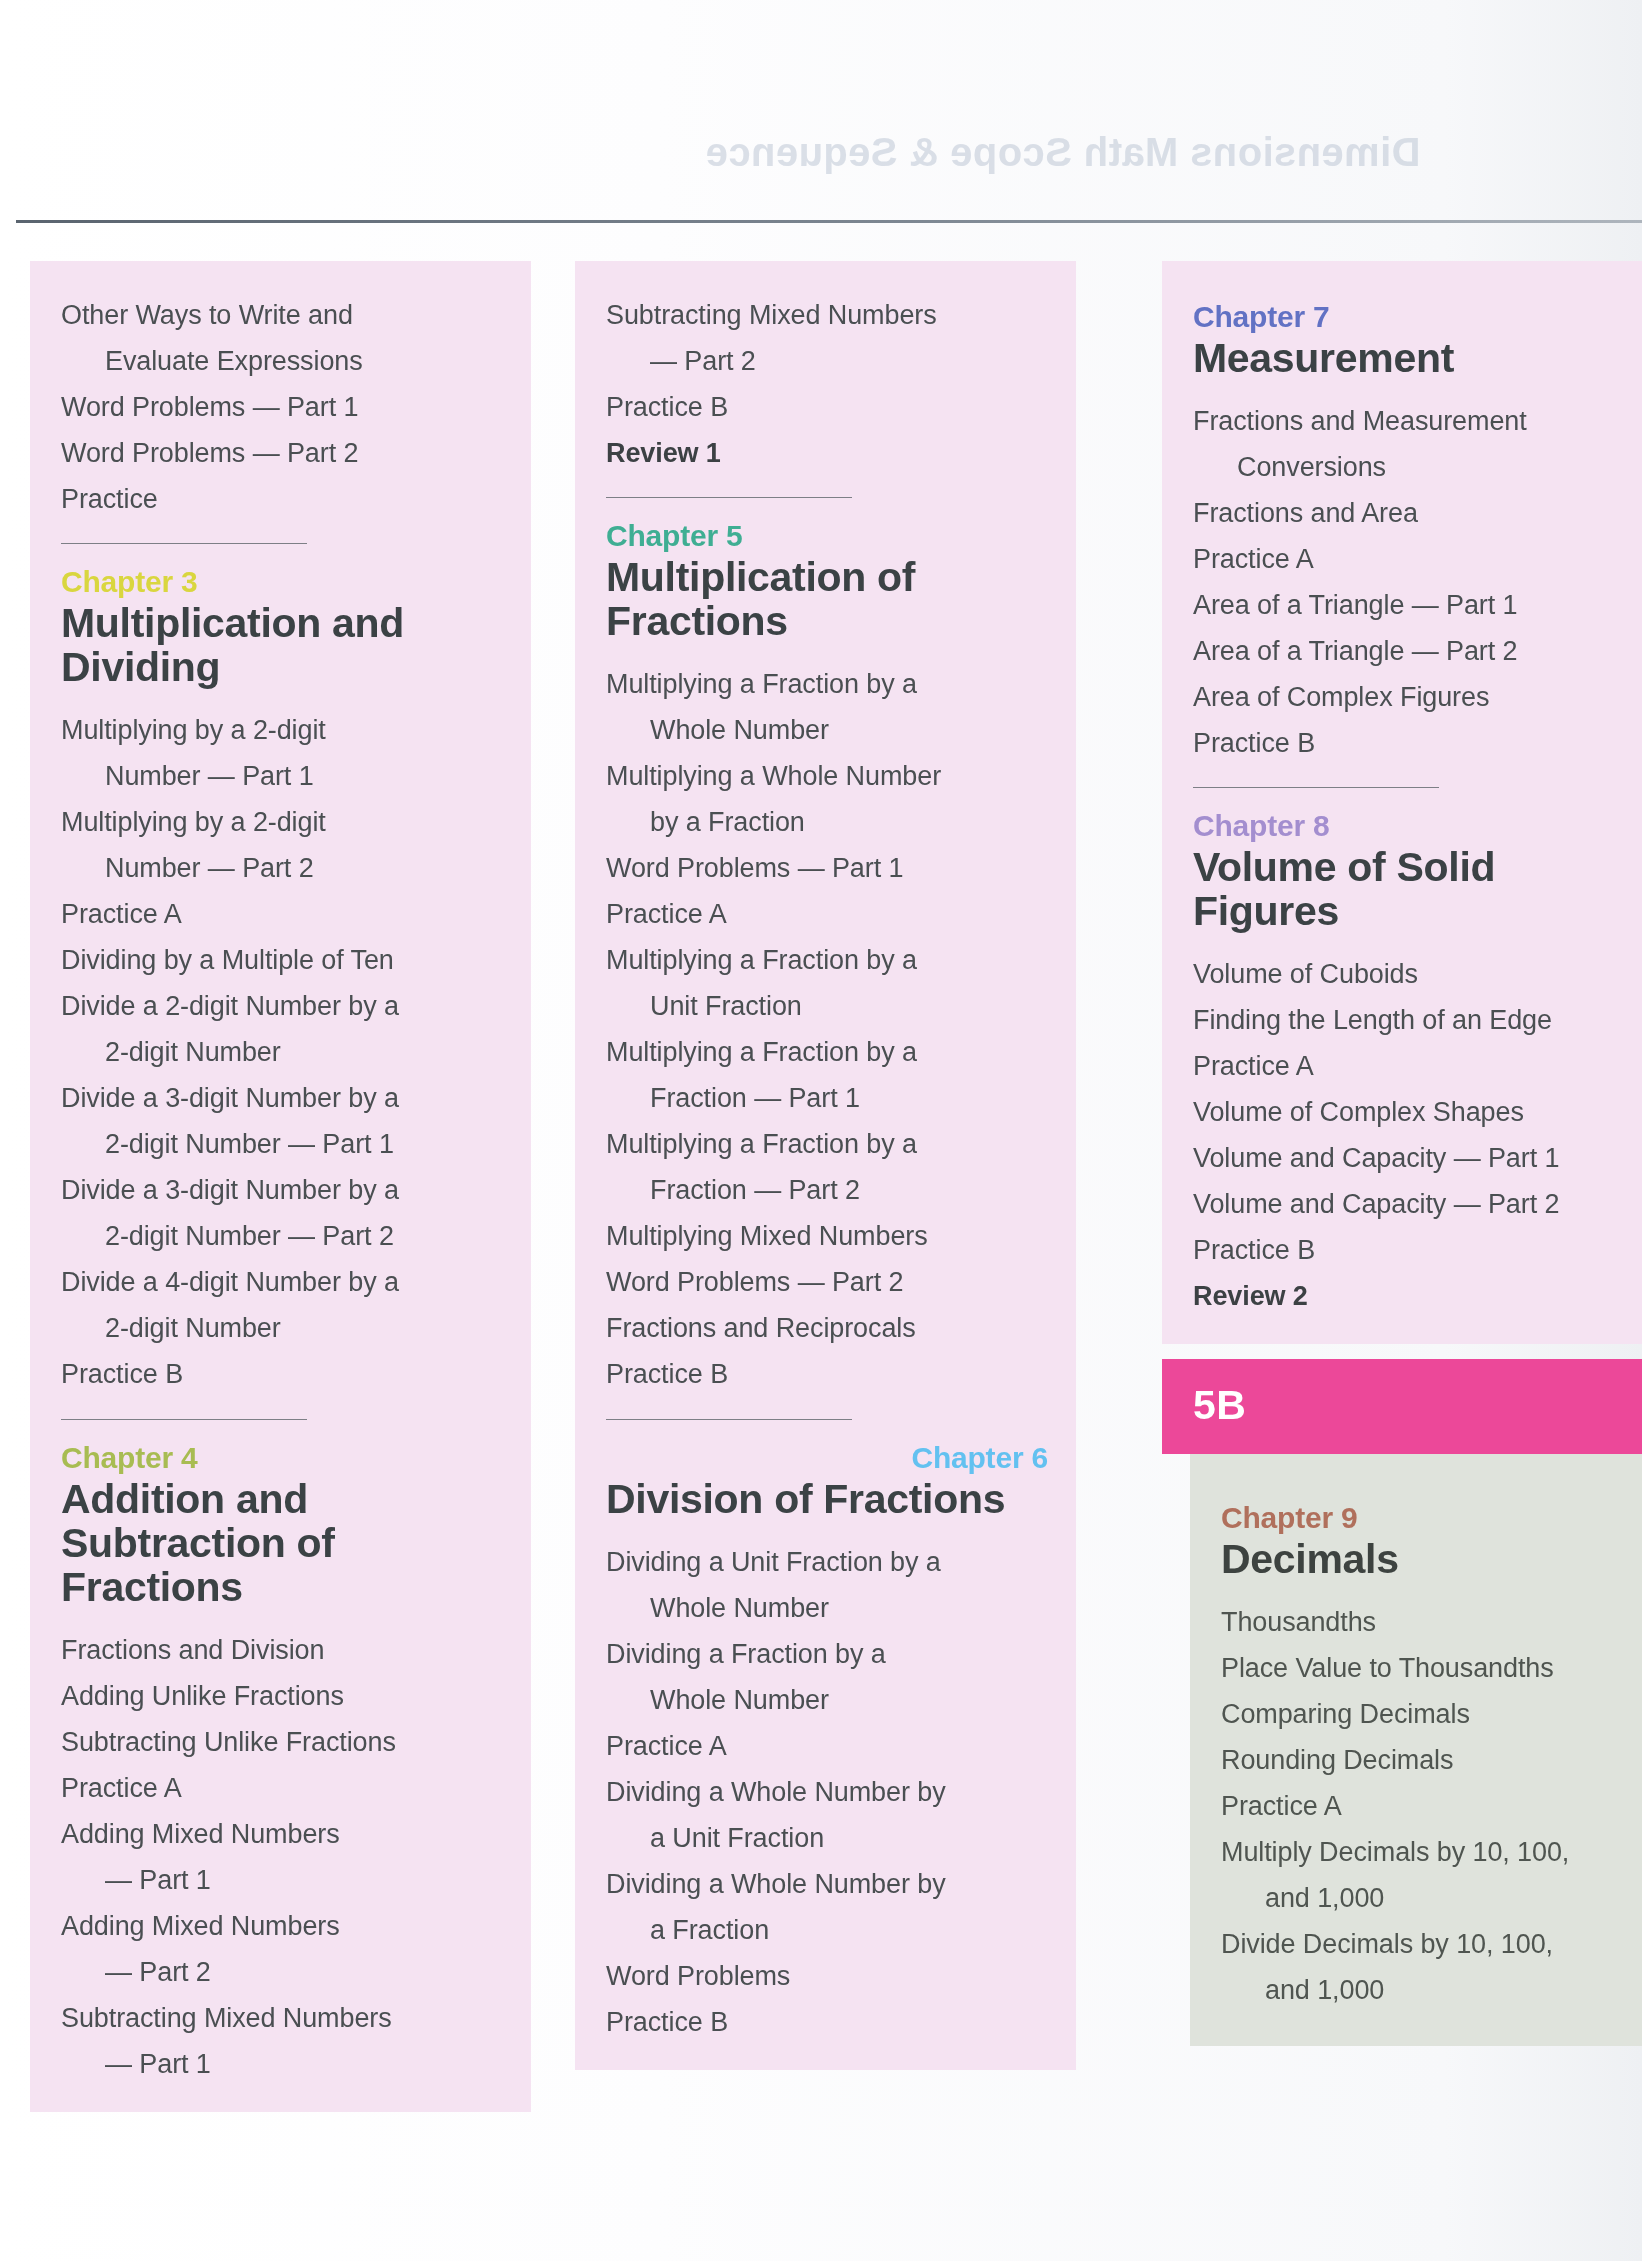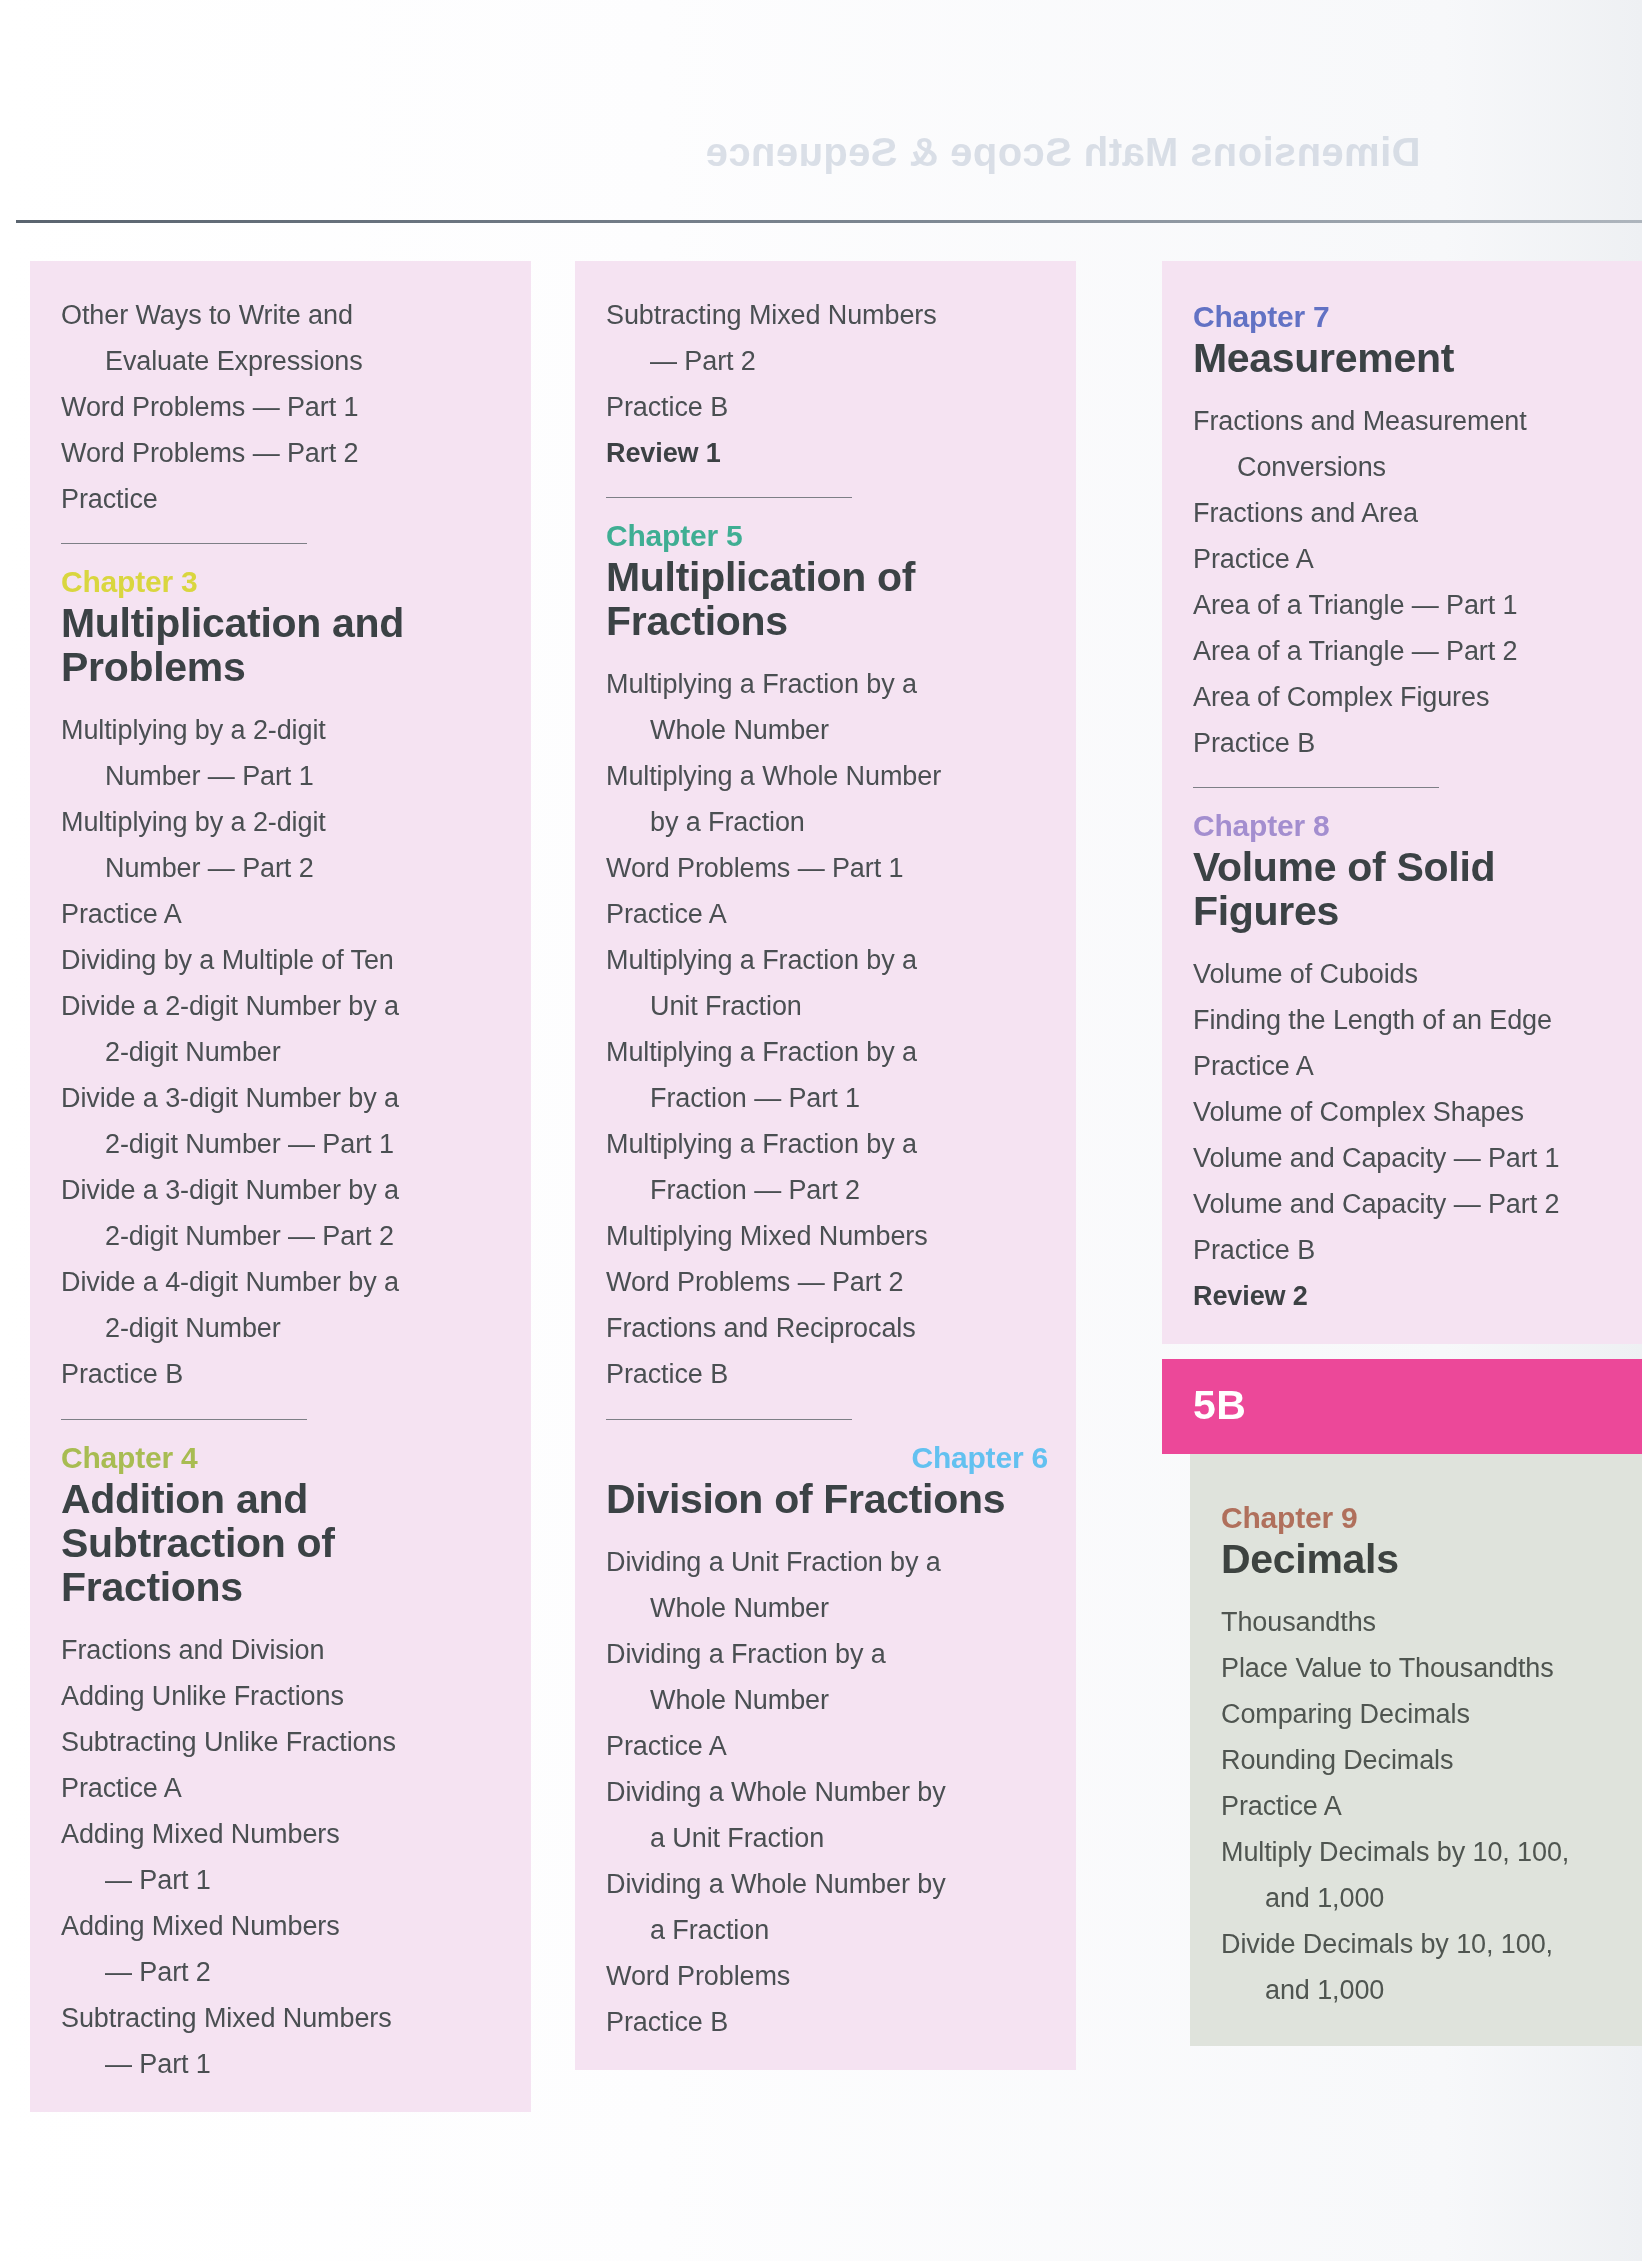--- a/index.html
+++ b/index.html
@@ -139,21 +139,21 @@
         <div class="list">
           <div class="entry">Other Ways to Write and</div>
           <div class="entry ind">Evaluate Expressions</div>
           <div class="entry">Word Problems — Part 1</div>
           <div class="entry">Word Problems — Part 2</div>
           <div class="entry">Practice</div>
         </div>
         <hr class="sep short">
         <div class="ch-block">
           <div class="ch-num" style="color: rgb(217, 214, 63);">Chapter 3</div>
-          <div class="ch-title">Multiplication and Problems</div>
+          <div class="ch-title">Multiplication and Dividing</div>
           <div class="list">
             <div class="entry">Multiplying by a 2-digit</div>
             <div class="entry ind">Number — Part 1</div>
             <div class="entry">Multiplying by a 2-digit</div>
             <div class="entry ind">Number — Part 2</div>
             <div class="entry">Practice A</div>
             <div class="entry">Dividing by a Multiple of Ten</div>
             <div class="entry">Divide a 2-digit Number by a</div>
             <div class="entry ind">2-digit Number</div>
             <div class="entry">Divide a 3-digit Number by a</div>

